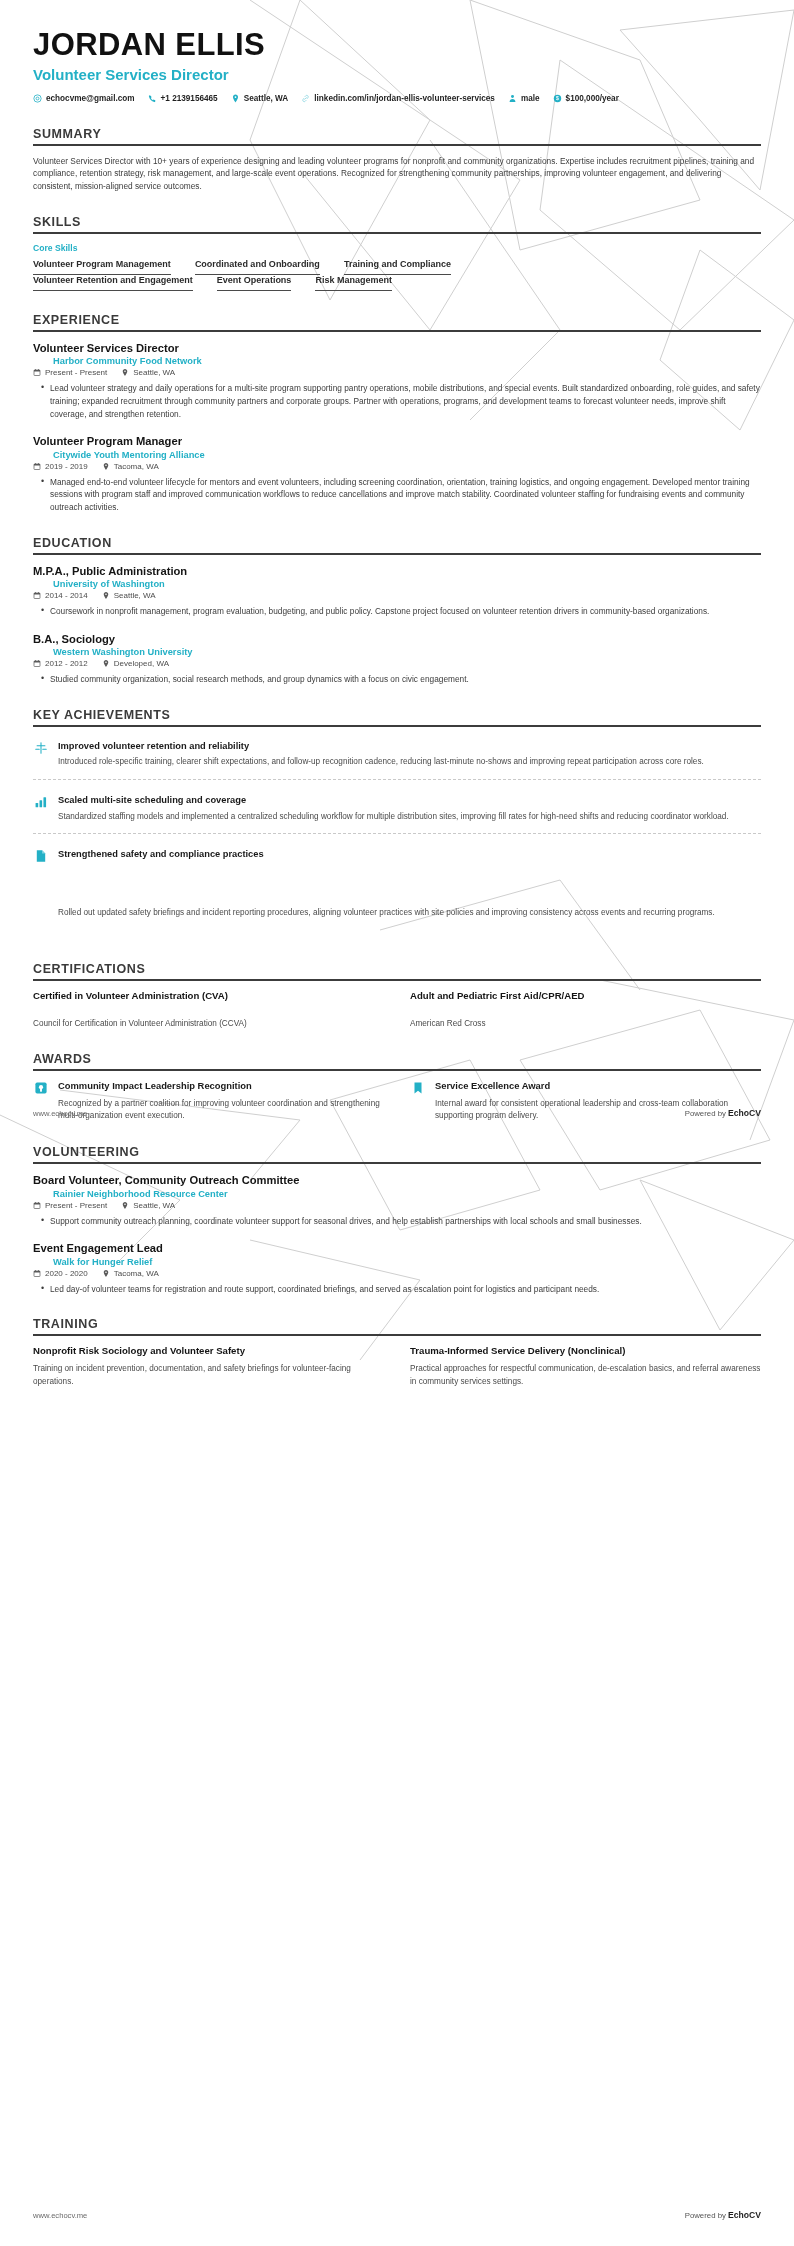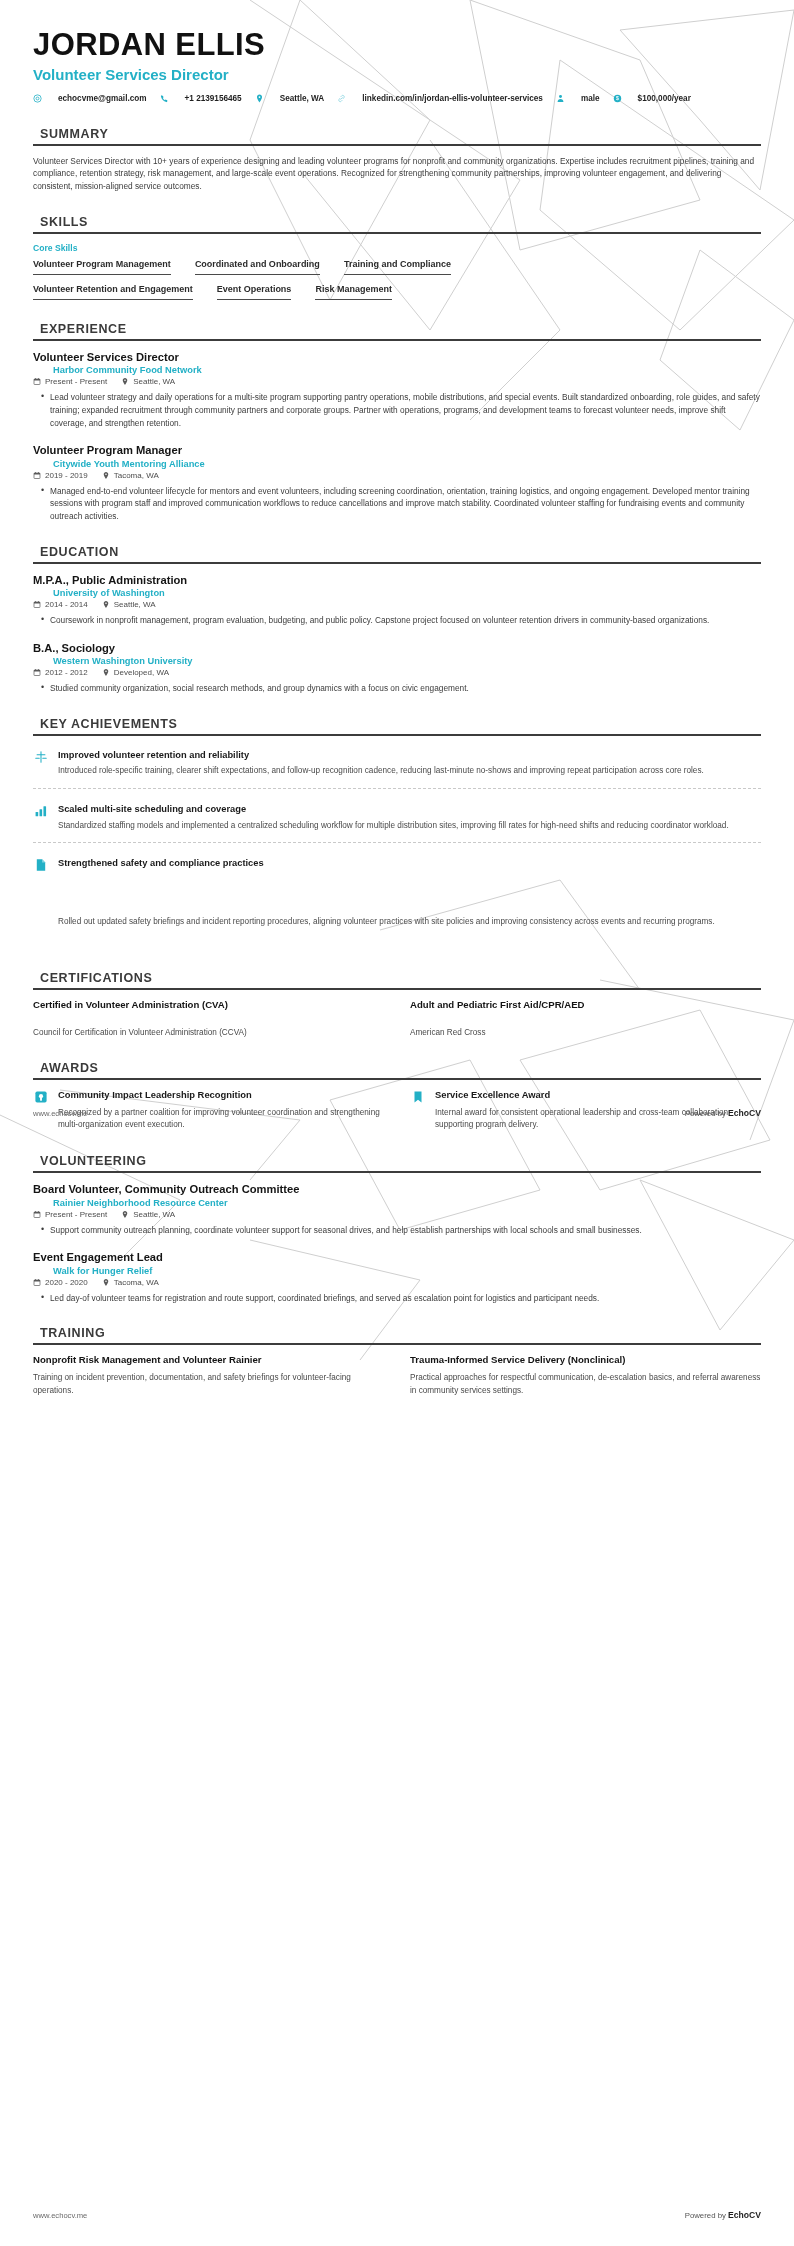--- a/index.html
+++ b/index.html
@@ -52,50 +52,50 @@
     display: flex;
     flex-wrap: wrap;
     align-items: center;
     gap: 4px 13px;
     font-size: 8.2px;
     font-weight: 700;
     color: #1f1f1f;
     line-height: 1.4;
     max-width: 740px;
   }
-  .contact-item { display:flex; align-items:center; gap:16px; white-space:nowrap; }
+  .contact-item { display:flex; align-items:center; gap:4px; white-space:nowrap; }
   .contact-item .ico { display:inline-flex; width:9px; height:9px; align-items:center; justify-content:center; color:#23b0c6; }
   .contact-item .ico svg { display:block; }
 
   
   .section { margin-top: 22px; }
   .section-title {
     font-size: 12.5px;
     font-weight: 700;
     letter-spacing: 0.6px;
     color: #3a3a3a;
-    margin: 0 0 3px 7px;
+    margin: 0 0 3px 0;
   }
   .rule { height: 2px; background: #3c3c3c; width: 100%; margin-bottom: 9px; }
 
   .body-text {
     font-size: 8.3px;
     line-height: 1.55;
     color: #3c3c3c;
     margin: 0;
   }
 
   
   .skills-group-label {
     font-size: 8.6px;
     font-weight: 700;
     color: #23b0c6;
     margin-bottom: 6px;
   }
-  .skills-rows { display:flex; flex-direction:column; gap: 9px; }
+  .skills-rows { display:flex; flex-direction:column; gap: 0; }
   .skills-row { display:flex; flex-wrap:wrap; gap: 0 24px; }
   .skill-chip {
     font-size: 9px;
     font-weight: 700;
     color: #2b2b2b;
     padding-bottom: 4px;
     border-bottom: 1px solid #4a4a4a;
     line-height: 1.2;
   }
 
@@ -646,21 +646,21 @@
           <li>Led day-of volunteer teams for registration and route support, coordinated briefings, and served as escalation point for logistics and participant needs.</li>
         </ul>
       </div>
     </div>
 
     <div class="section">
       <div class="section-title">TRAINING</div>
       <div class="rule"></div>
       <div class="two-col">
         <div>
-          <div class="train-title">Nonprofit Risk Management and Volunteer Rainier</div>
+          <div class="train-title">Nonprofit Risk Sociology and Volunteer Safety</div>
           <div class="train-desc">Training on incident prevention, documentation, and safety briefings for volunteer-facing operations.</div>
         </div>
         <div>
           <div class="train-title">Trauma-Informed Service Delivery (Nonclinical)</div>
           <div class="train-desc">Practical approaches for respectful communication, de-escalation basics, and referral awareness in community services settings.</div>
         </div>
       </div>
     </div>
 
   </div>

